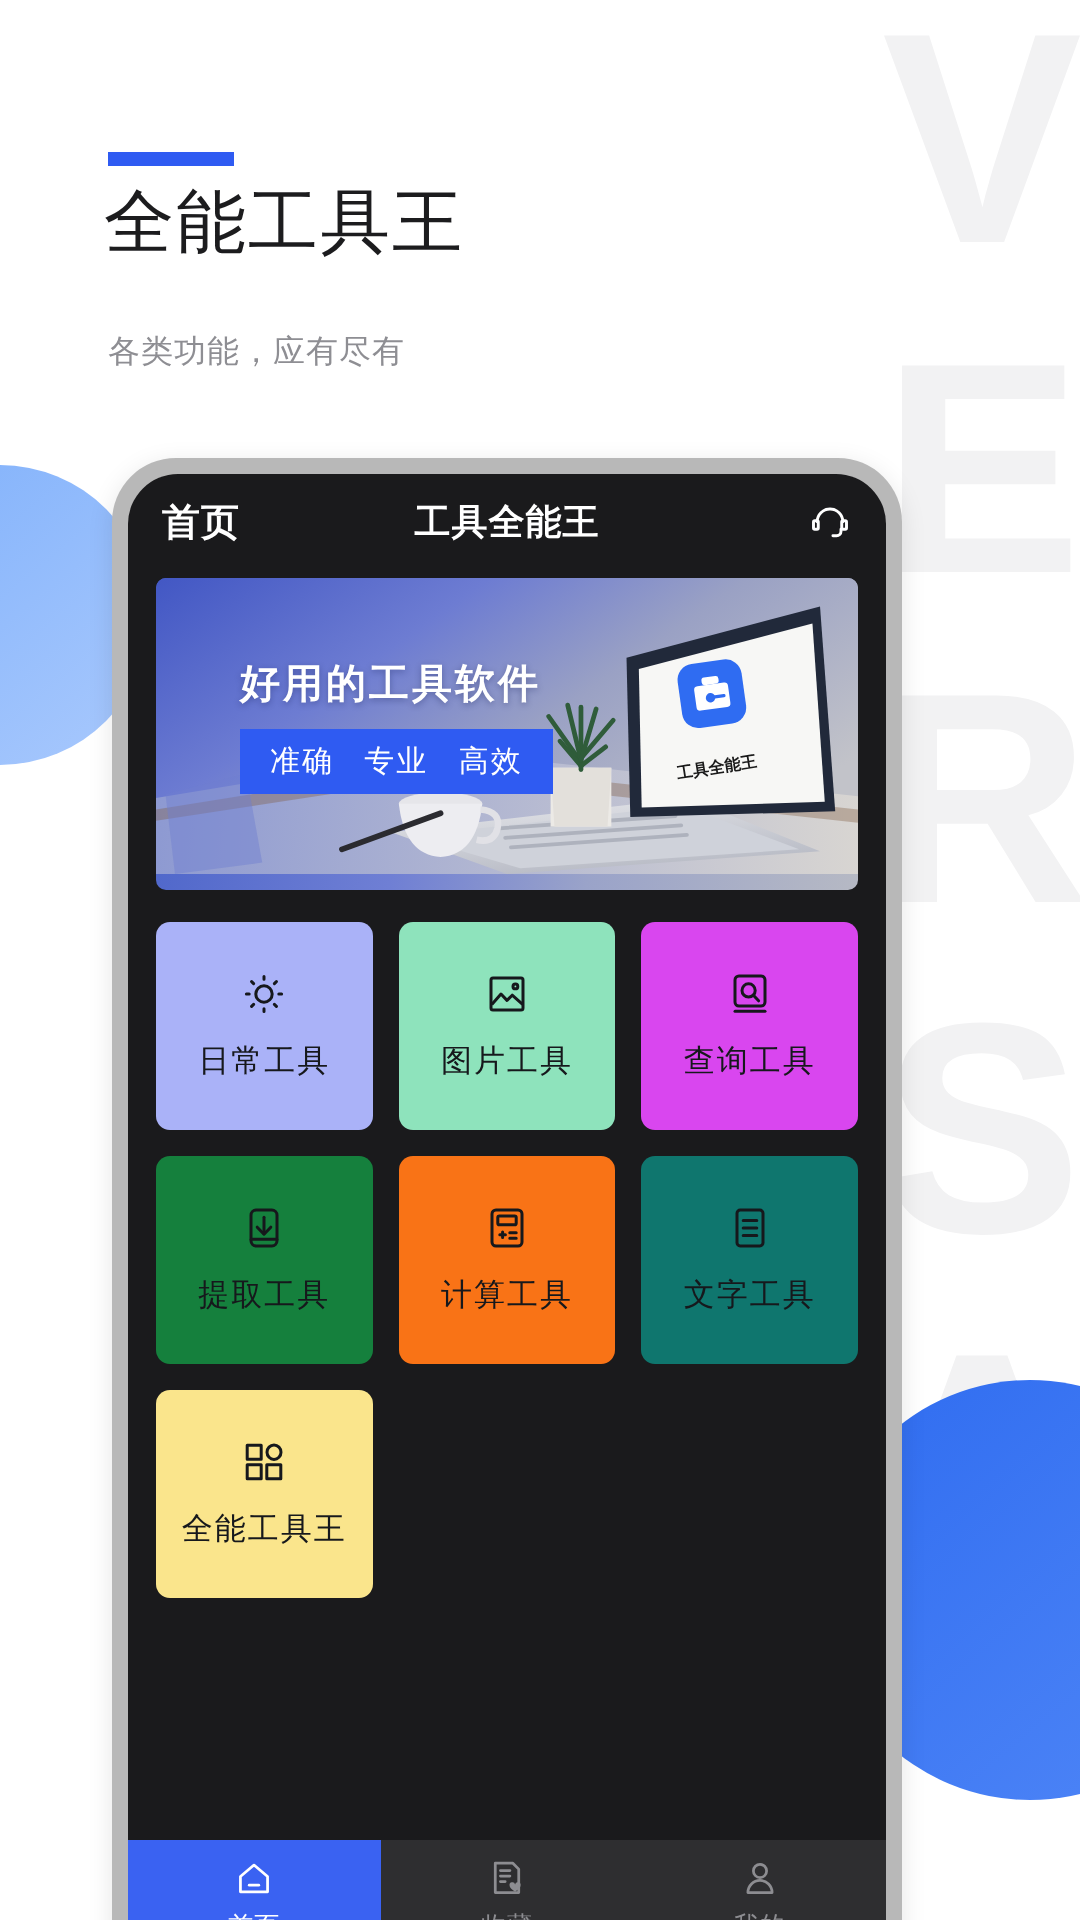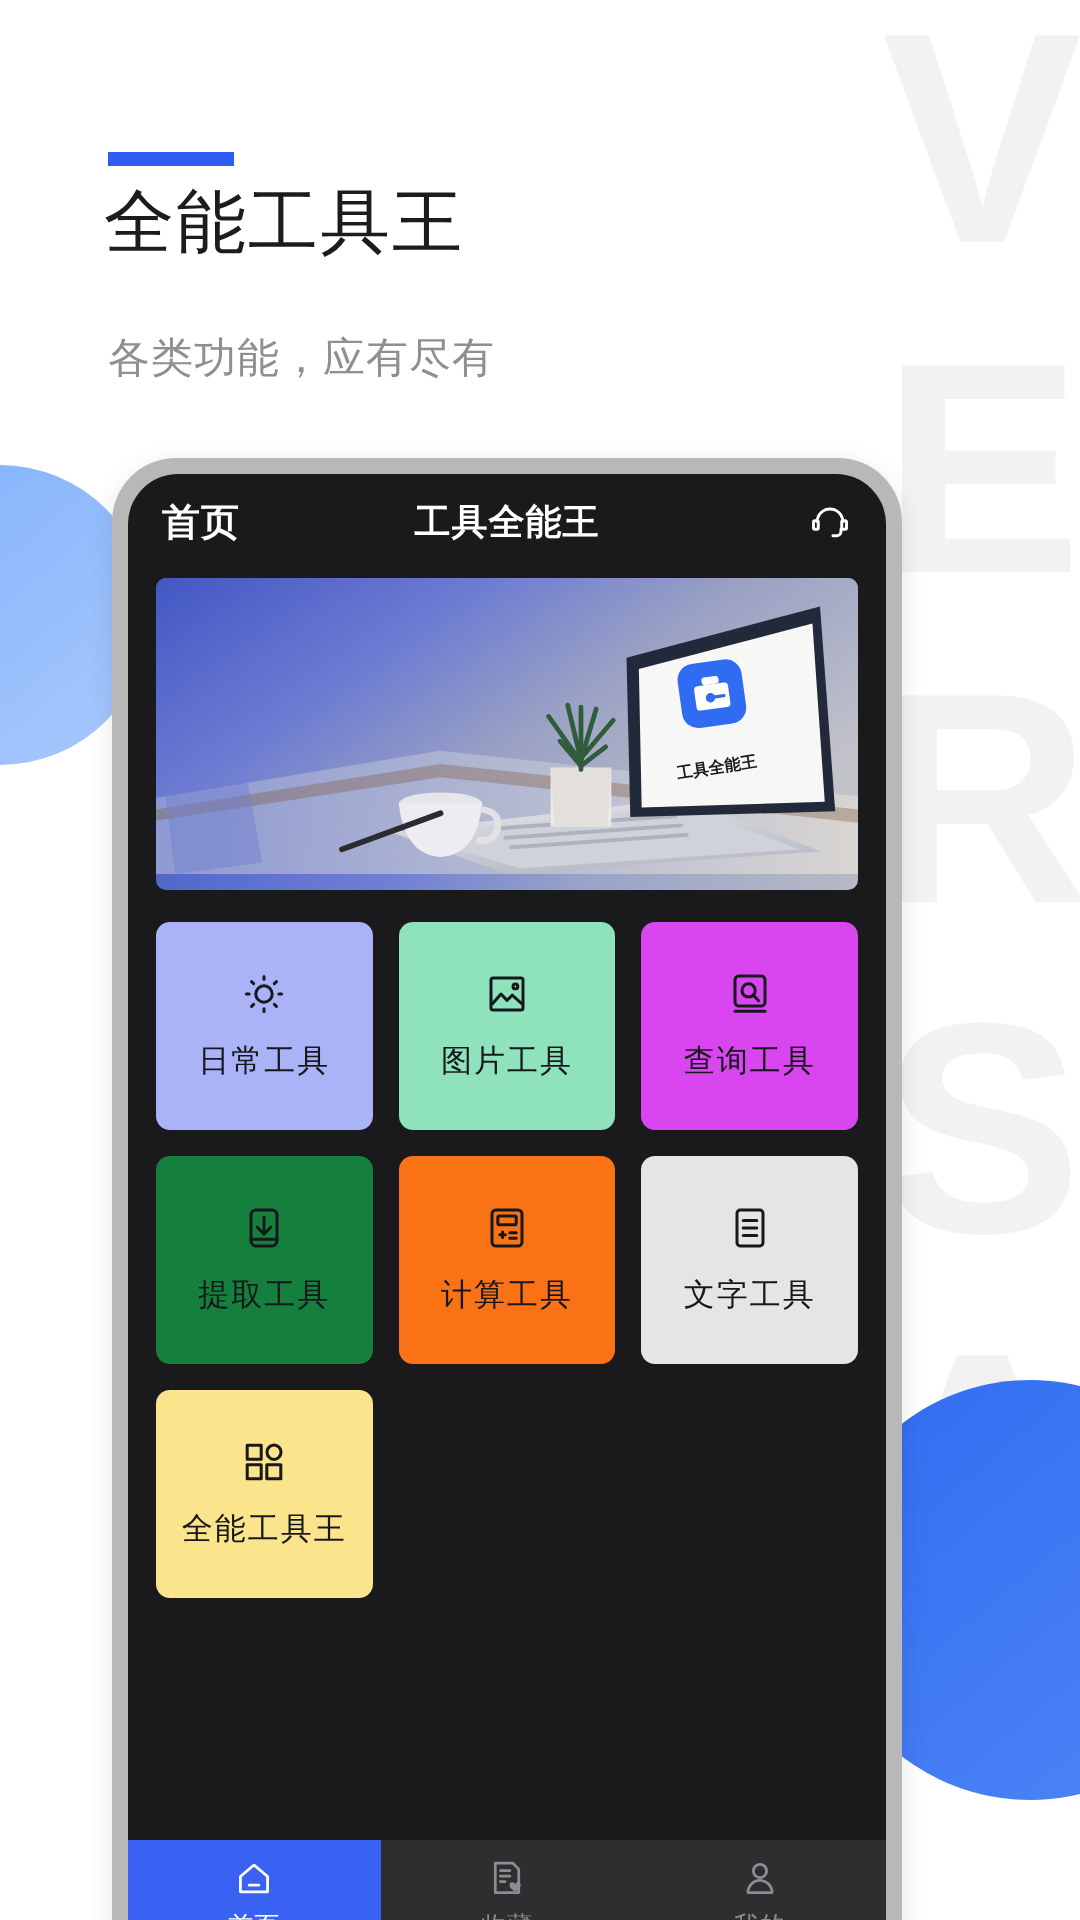--- a/index.html
+++ b/index.html
@@ -58,21 +58,21 @@
     left: 104px; top: 176px;
     font-size: 70px;
     font-weight: 400;
     color: #1c1c1e;
     letter-spacing: 2px;
     white-space: nowrap;
   }
   .subhead {
     position: absolute;
     left: 108px; top: 330px;
-    font-size: 42px;
+    font-size: 32px;
     font-weight: 400;
     color: #8e8e93;
     letter-spacing: 1px;
     white-space: nowrap;
   }
 
   
   .phone {
     position: absolute;
     left: 112px; top: 458px;
@@ -283,20 +283,28 @@
 
           <g transform="translate(300,238)">
             <ellipse cx="0" cy="0" rx="44" ry="12" fill="#e6e6ea"></ellipse>
             <path d="M-44 0 Q-38 54 0 56 Q38 54 44 0 Z" fill="#ededf1"></path>
             <path d="M42 6 q22 2 18 20 q-4 16 -22 12" fill="none" stroke="#e1e1e6" stroke-width="7"></path>
           </g>
 
           <path d="M196 286 L300 248" stroke="#2b2b30" stroke-width="6" stroke-linecap="round"></path>
         </svg>
 
+        <div class="banner-text">
+          <div class="banner-head">好用的工具软件</div>
+          <div class="banner-badge">
+            <span>准确</span>
+            <span>专业</span>
+            <span>高效</span>
+          </div>
+        </div>
       </div>
 
       <div class="grid">
 
         <div class="tile" style="background:#aab2f8">
           <svg class="tile-icon" viewBox="0 0 24 24" fill="none" stroke="#16181c" stroke-width="1.5" stroke-linecap="round">
             <circle cx="12" cy="12" r="4.1"></circle>
             <path d="M12 3.2v1.4M12 19.4v1.4M3.2 12h1.4M19.4 12h1.4M5.8 5.8l1 1M17.2 17.2l1 1M18.2 5.8l-1 1M6.8 17.2l-1 1"></path>
           </svg>
           <div class="tile-label">日常工具</div>
@@ -335,21 +343,21 @@
         <div class="tile" style="background:#f97316">
           <svg class="tile-icon" viewBox="0 0 24 24" fill="none" stroke="#16181c" stroke-width="1.5" stroke-linecap="round" stroke-linejoin="round">
             <rect x="4.5" y="3" width="15" height="18" rx="2"></rect>
             <rect x="7.4" y="6" width="9.2" height="4.4" rx="0.8"></rect>
             <path d="M8.4 15.4h2.8M9.8 14v2.8"></path>
             <path d="M13.4 14.4h3.2M13.4 17.1h3.2"></path>
           </svg>
           <div class="tile-label">计算工具</div>
         </div>
 
-        <div class="tile" style="background:#e5e5e5">
+        <div class="tile" style="background:#0f766e">
           <svg class="tile-icon" viewBox="0 0 24 24" fill="none" stroke="#16181c" stroke-width="1.5" stroke-linecap="round" stroke-linejoin="round">
             <rect x="5.5" y="3" width="13" height="18" rx="1.6"></rect>
             <path d="M8.6 8.2h6.8M8.6 12h6.8M8.6 15.8h6.8"></path>
           </svg>
           <div class="tile-label">文字工具</div>
         </div>
 
         <div class="tile" style="background:#fae58c">
           <svg class="tile-icon" viewBox="0 0 24 24" fill="none" stroke="#16181c" stroke-width="1.5" stroke-linejoin="round">
             <rect x="3.6" y="3.6" width="7" height="7"></rect>

